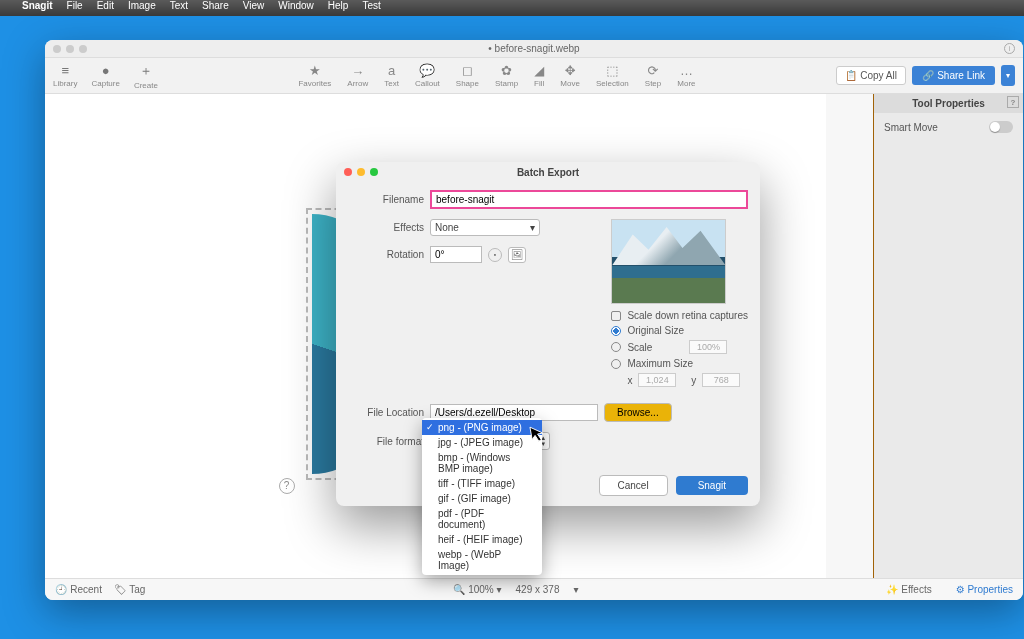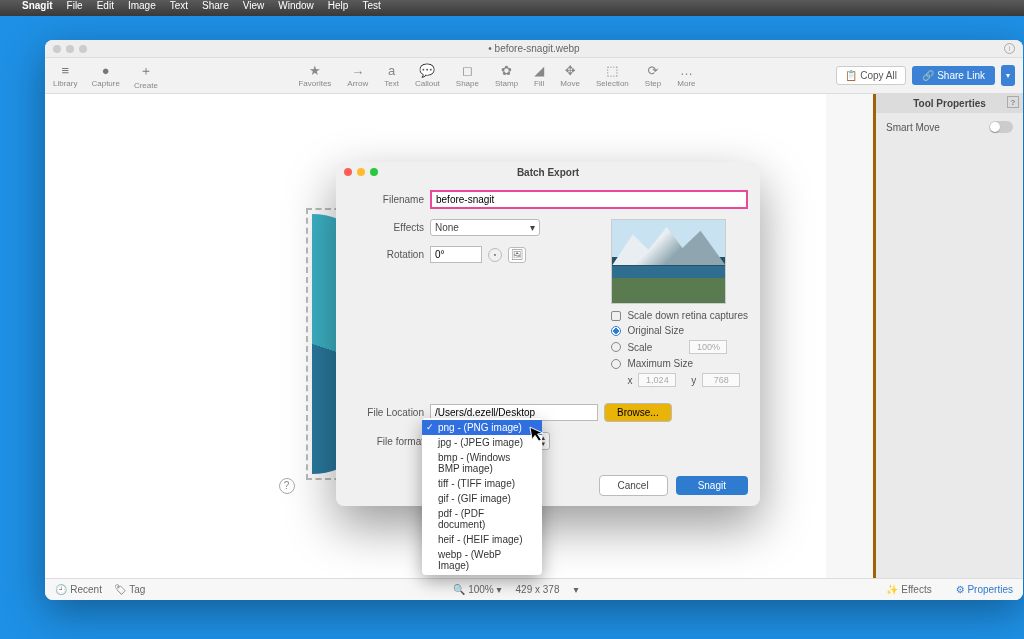--- a/index.html
+++ b/index.html
@@ -24,21 +24,21 @@
 .tool-center { flex: 1; display: flex; justify-content: center; gap: 16px; }
 .tool-center .item { display: flex; flex-direction: column; align-items: center; color: #888; font-size: 8px; gap: 1px; }
 .tool-center .item .ic { font-size: 13px; color: #888; }
 .tool-right { display: flex; gap: 6px; align-items: center; }
 .copy-btn { font-size: 10px; padding: 3px 8px; border: 1px solid #ccc; border-radius: 3px; background: #fff; color: #555; }
 .share-btn { font-size: 10px; padding: 4px 10px; border: none; border-radius: 3px; background: #3b82d6; color: #fff; }
 .share-drop { width: 14px; height: 21px; background: #3b82d6; border-radius: 3px; color: #fff; font-size: 8px; display: flex; align-items: center; justify-content: center; }
 
 .editor-body { display: flex; height: calc(100% - 18px - 36px - 22px); }
 .canvas-area { flex: 1; background: #fff; position: relative; }
-.props-panel { width: 150px; background: #eaeaea; border-left: 3px solid #a16207; margin-left: 47px; }
+.props-panel { width: 150px; background: #eaeaea; border-left: 1px solid #a16207; margin-left: 47px; }
 .props-header { background: #dcdcdc; font-size: 10px; font-weight: 600; text-align: center; padding: 4px 0; position: relative; color: #444; }
 .props-header .q { position: absolute; right: 4px; top: 2px; width: 12px; height: 12px; border: 1px solid #aaa; font-size: 8px; display: flex; align-items: center; justify-content: center; color: #888; }
 .smart-row { display: flex; justify-content: space-between; align-items: center; padding: 8px 10px; font-size: 10px; color: #555; }
 .toggle { width: 24px; height: 12px; background: #ccc; border-radius: 6px; position: relative; }
 .toggle::after { content: ""; width: 10px; height: 10px; background: #fff; border-radius: 50%; position: absolute; left: 1px; top: 1px; box-shadow: 0 1px 1px rgba(0,0,0,.3); }
 
 .statusbar { height: 22px; border-top: 1px solid #ddd; display: flex; align-items: center; padding: 0 10px; font-size: 10px; color: #666; background: #f7f7f7; }
 .statusbar .left { display: flex; gap: 12px; }
 .statusbar .center { flex: 1; display: flex; justify-content: center; gap: 14px; }
 .statusbar .right { display: flex; gap: 24px; }

